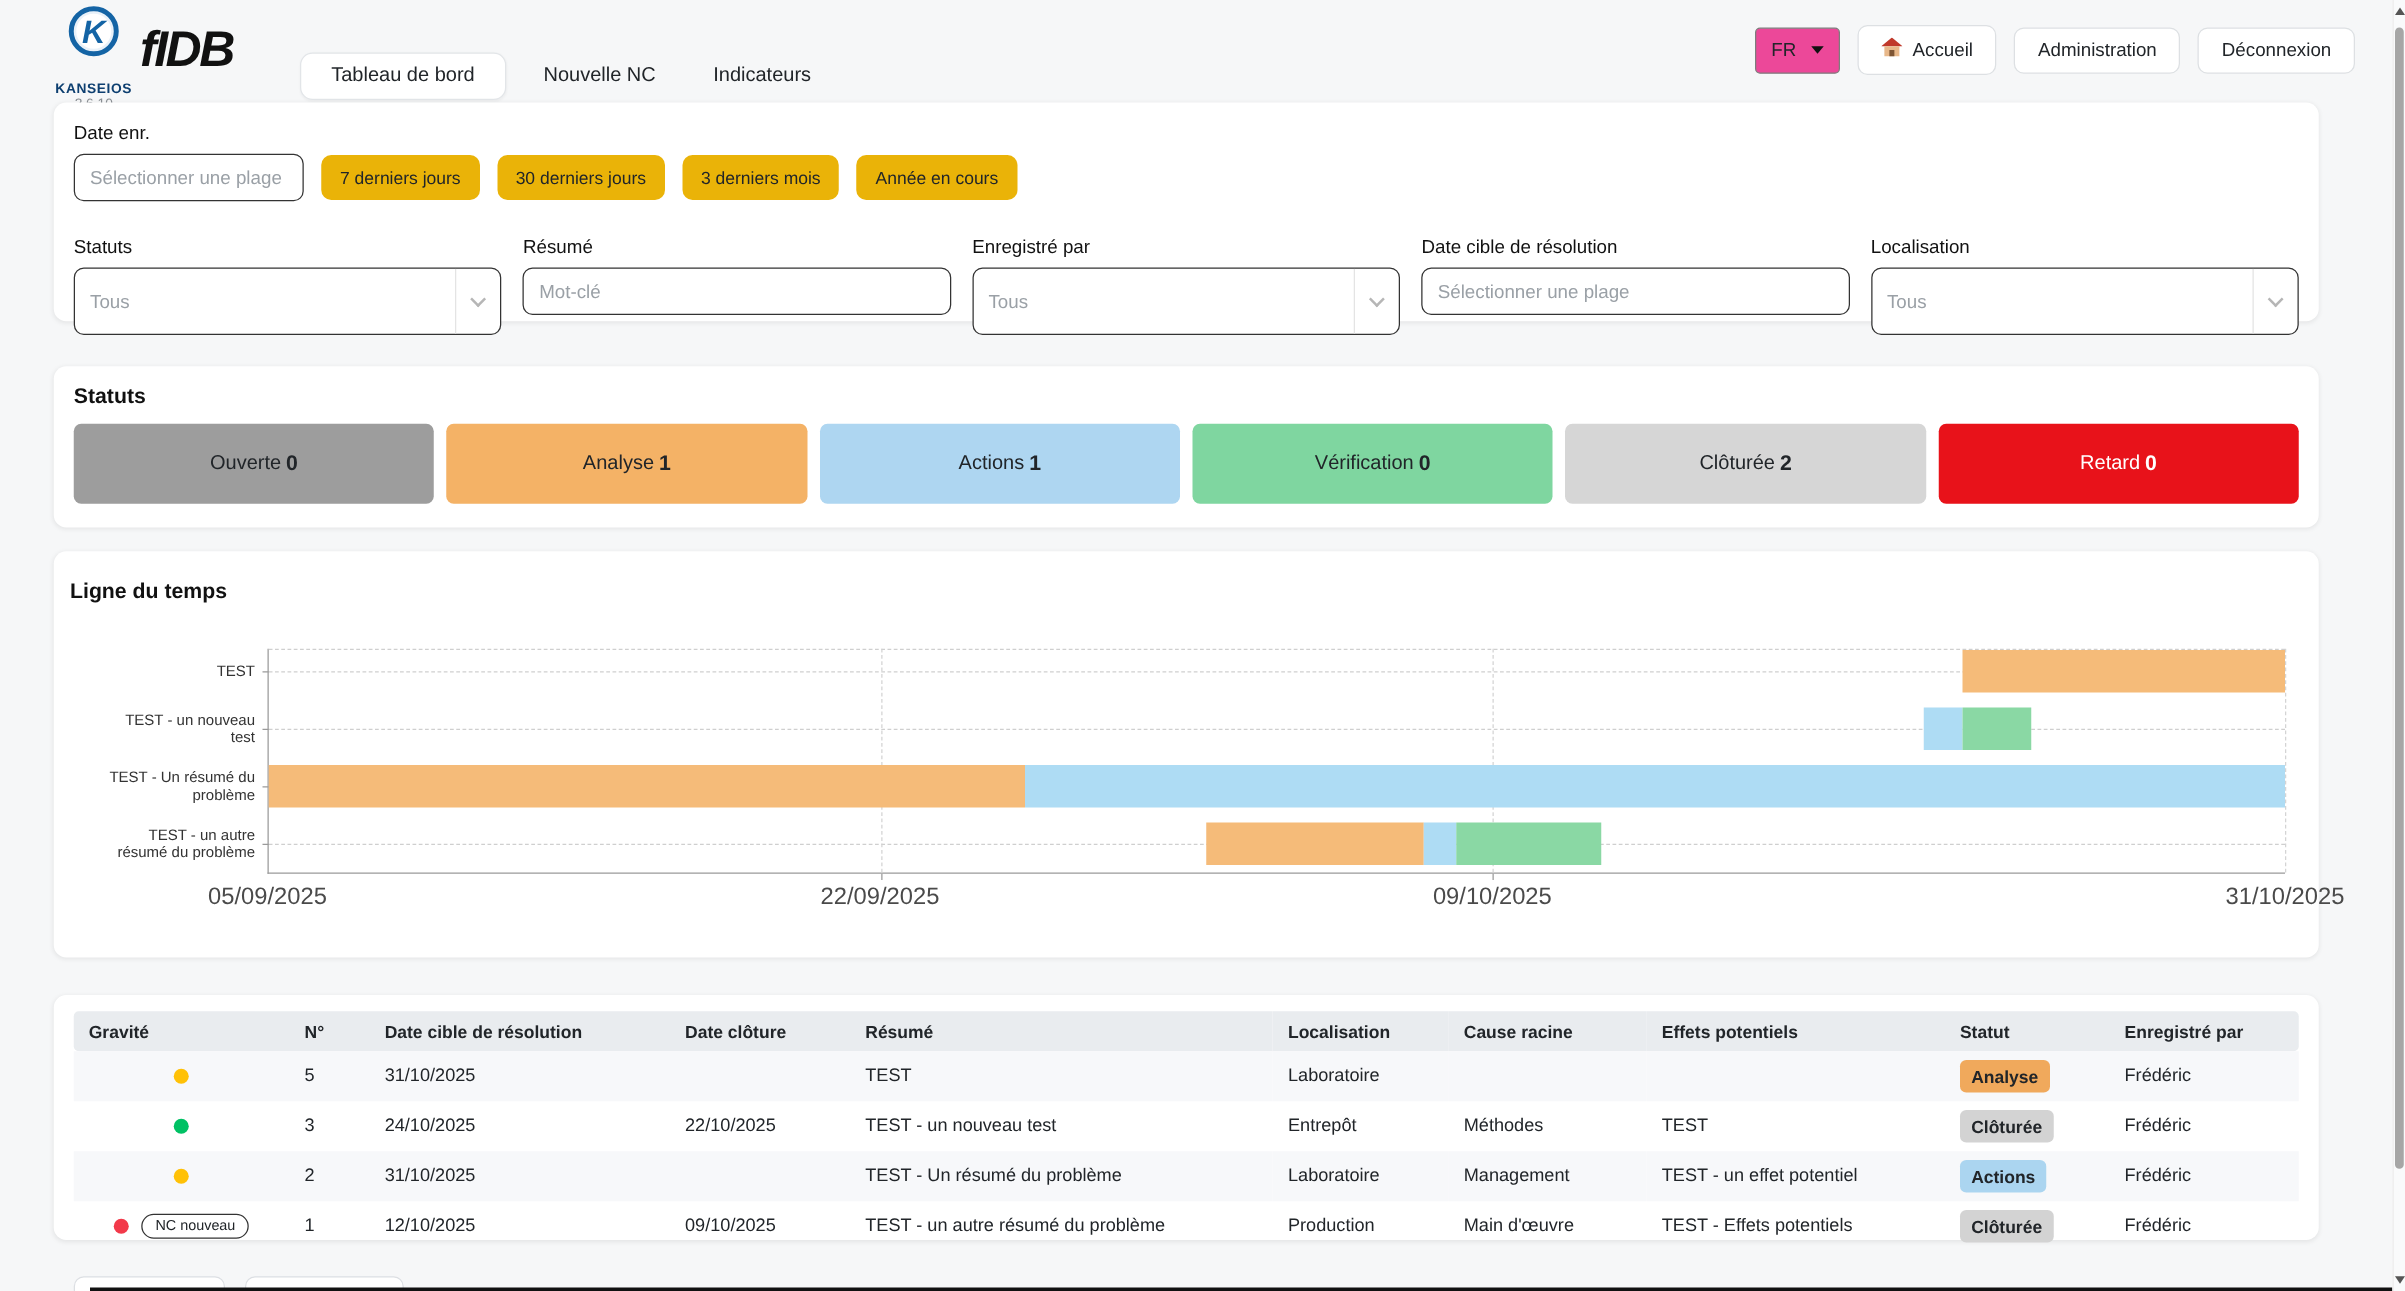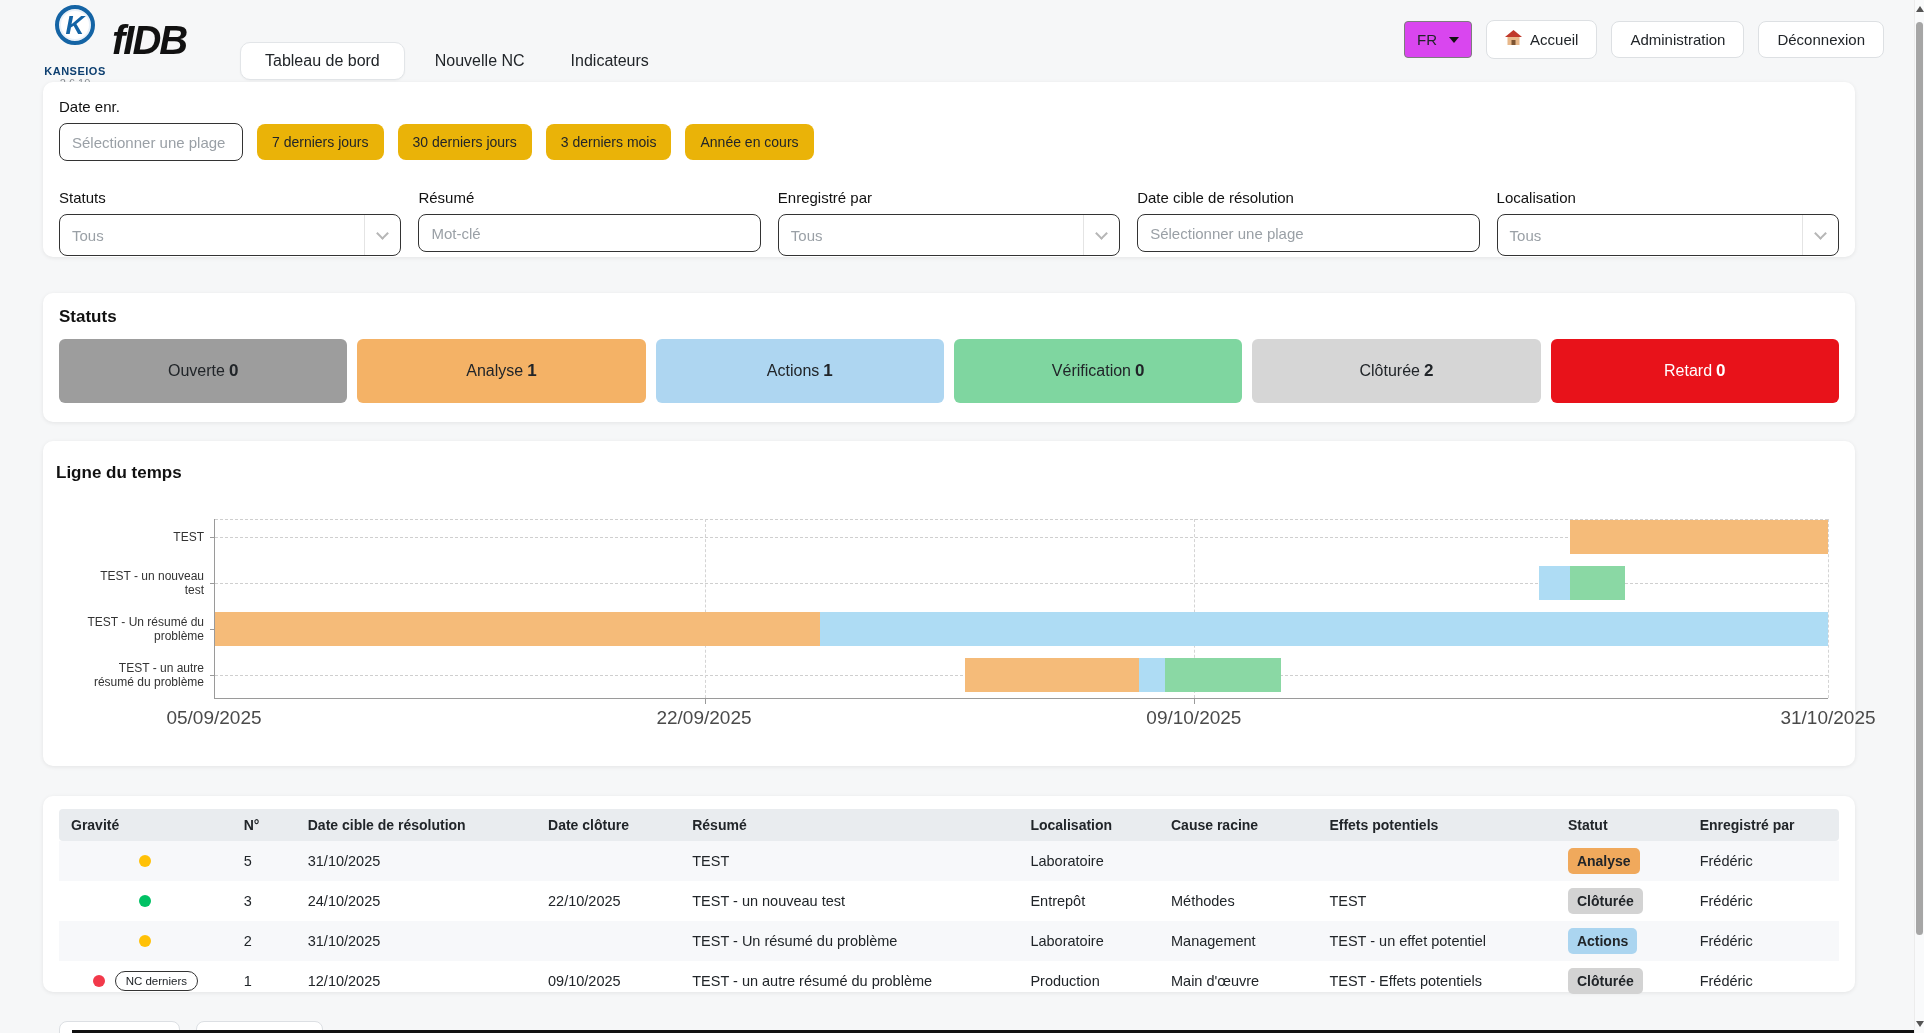--- a/index.html
+++ b/index.html
@@ -16,21 +16,21 @@
   .brand-name { margin-top:20px; font-size:11px; font-weight:bold; color:#0d3f70; letter-spacing:.5px; }
   .brand-version { font-size:11px; color:#8a8f94; }
   .logo2 { position:absolute; left:112px; top:18px; font-size:40px; font-weight:800; font-style:italic;
            letter-spacing:-2px; color:#111; }
   .tabs { position:absolute; left:240px; top:42px; display:flex; align-items:center; gap:14px; }
   .tab { font-size:16px; color:#212529; padding:9px 16px; cursor:pointer; }
   .tab.active { background:#fff; border:1px solid #e2e5e8; border-radius:10px; padding:9px 24px;
                 box-shadow:0 1px 2px rgba(0,0,0,.04); }
   .top-actions { position:absolute; right:40px; top:20px; display:flex; gap:14px; align-items:center; }
   .lang-select { display:flex; align-items:center; gap:12px; border:1px solid #7d7d7d; border-radius:4px;
-                 background:#d946ef; padding:9px 12px; font-size:15px; cursor:pointer; }
+                 background:#ec4899; padding:9px 12px; font-size:15px; cursor:pointer; }
   .caret-down { width:0; height:0; border-left:5px solid transparent; border-right:5px solid transparent;
                 border-top:6px solid #111; }
   .top-btn { display:flex; align-items:center; gap:8px; background:#fff; border:1px solid #dde0e3;
              border-radius:8px; padding:9px 18px; font-size:15px; cursor:pointer;
              font-family:inherit; color:#212529; }
   .house { display:inline-block; }
 
   
   .main { position:absolute; left:43px; top:82px; width:1812px; }
   .card { background:#fff; border-radius:10px; box-shadow:0 1px 4px rgba(0,0,0,.08); }
@@ -40,21 +40,21 @@
   .f-label { font-size:15px; margin-bottom:8px; color:#111; }
   .date-row { display:flex; gap:14px; align-items:center; }
   .input-box { height:38px; border:1px solid #333; border-radius:8px; background:#fff;
                display:flex; align-items:center; padding:0 12px; font-size:15px; }
   .input-box input { border:none; outline:none; width:100%; font-size:15px; font-family:inherit; color:#212529; }
   .input-box input::placeholder { color:#9aa0a6; }
   .date-input { width:184px; }
   .quick-btn { background:#eab308; border:none; border-radius:8px; padding:10px 15px; font-size:14px;
                color:#212529; cursor:pointer; font-family:inherit; }
   .filter-grid { display:grid; grid-template-columns:repeat(5,1fr); gap:17px; margin-top:28px; }
-  .select-box { height:42px; border:1px solid #333; border-radius:8px; background:#fff;
+  .select-box { height:54px; border:1px solid #333; border-radius:8px; background:#fff;
                 display:flex; align-items:center; cursor:pointer; overflow:hidden; }
   .select-value { flex:1; padding:0 12px; font-size:15px; color:#9aa0a6; }
   .select-caret { width:36px; align-self:stretch; border-left:1px solid #e4e4e4; display:flex;
                   align-items:center; justify-content:center; }
   .chev { width:9px; height:9px; border-right:2px solid #b6b6b6; border-bottom:2px solid #b6b6b6;
           transform:rotate(45deg); margin-top:-4px; }
 
   
   .statuses { margin-top:36px; height:129px; padding:14px 16px; }
   .section-title { font-size:17px; font-weight:bold; color:#111; }
@@ -382,21 +382,21 @@
             <td>Laboratoire</td>
             <td>Management</td>
             <td>TEST - un effet potentiel</td>
             <td><span class="badge" data-variant="actions">Actions</span></td>
             <td>Frédéric</td>
           </tr>
           <tr>
             <td>
                 <span class="gravity-cell">
                   <span class="dot" data-color="red"></span>
-                  <span class="gravity-pill">NC derniers</span>
+                  <span class="gravity-pill">NC nouveau</span>
                 </span>
               </td>
             <td>1</td>
             <td>12/10/2025</td>
             <td>09/10/2025</td>
             <td>TEST - un autre résumé du problème</td>
             <td>Production</td>
             <td>Main d'œuvre</td>
             <td>TEST - Effets potentiels</td>
             <td><span class="badge" data-variant="cloturee">Clôturée</span></td>

